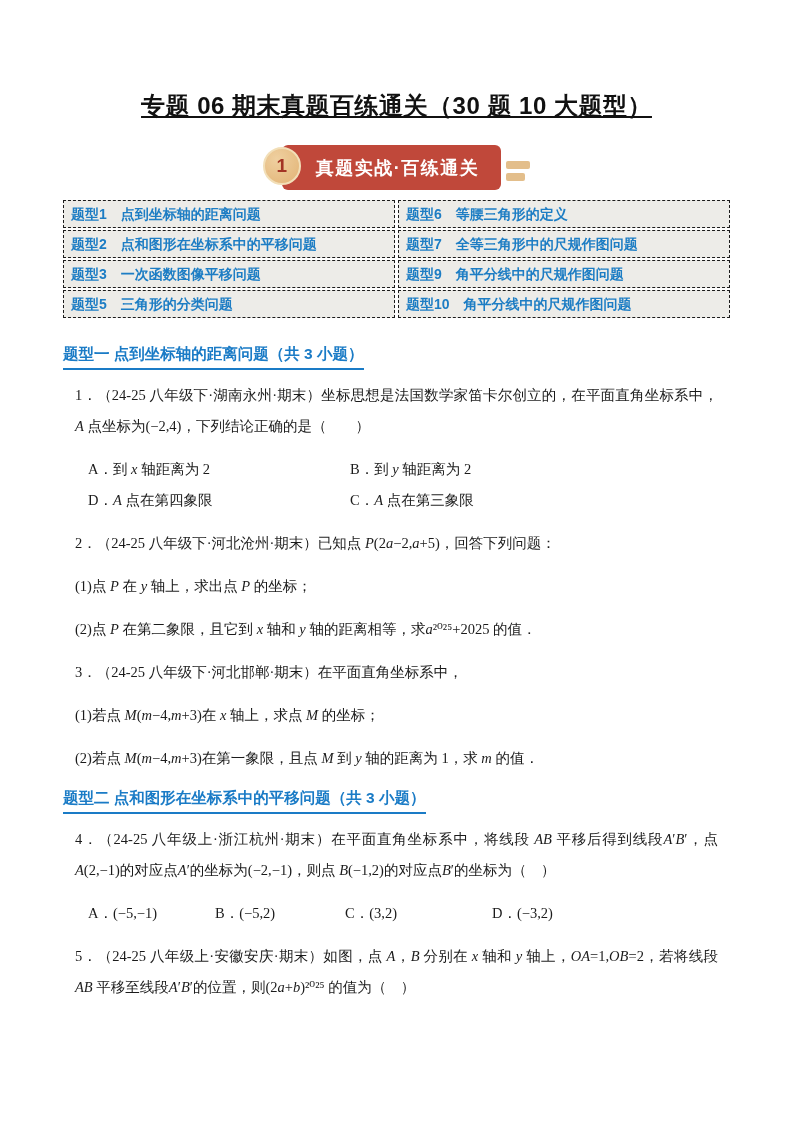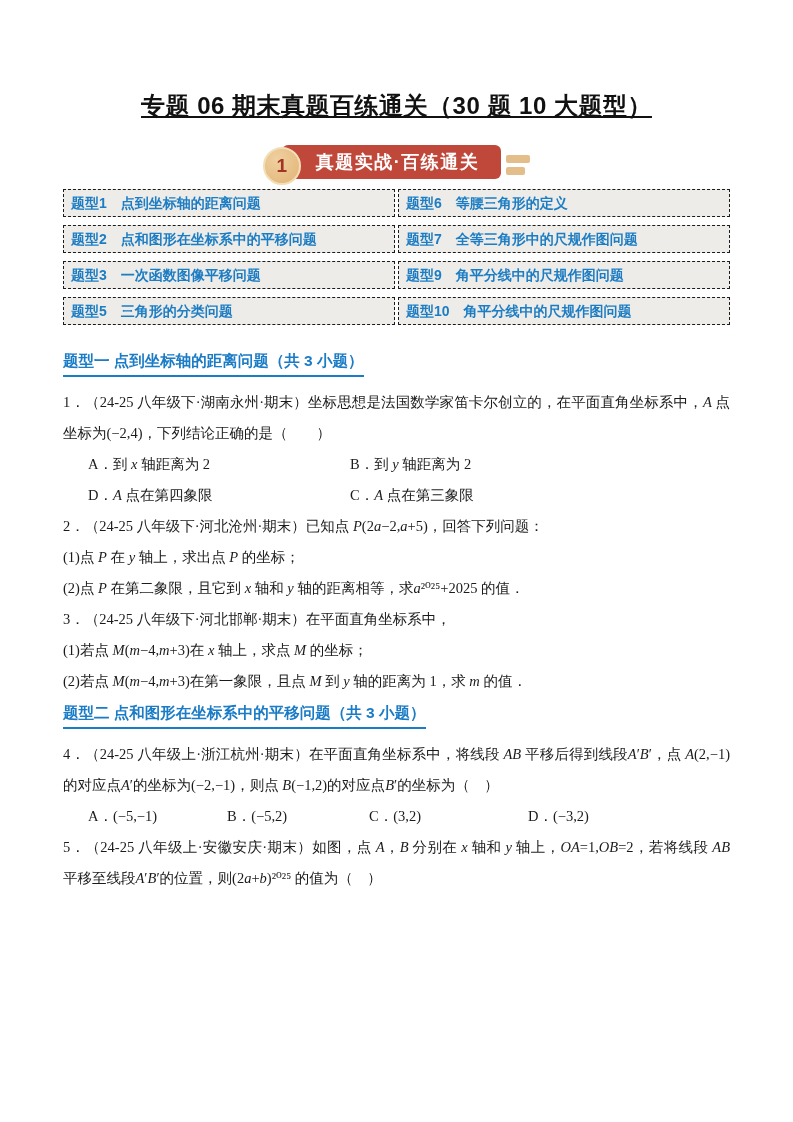--- a/index.html
+++ b/index.html
@@ -24,21 +24,21 @@
   }
 
   
   .banner-row{margin-top:23px;display:flex;justify-content:center;}
   .banner{position:relative;display:flex;align-items:center;}
   .banner-pill{
     margin-left:19px;
     background:var(--banner-red,#c0483a);
     color:#fff;
     border-radius:6px;
-    height:34px;
+    height:45px;
     display:flex;align-items:center;
     padding:0 22px 0 34px;
     font-family:"Liberation Sans","DejaVu Sans",sans-serif;
     font-weight:bold;
     font-size:18px;
     letter-spacing:1.5px;
   }
   .banner-circle{
     position:absolute;left:0;top:2px;z-index:2;
     width:34px;height:34px;border-radius:50%;
@@ -52,21 +52,21 @@
   .banner-bars{display:flex;flex-direction:column;gap:4px;margin-left:5px;margin-top:6px;}
   .bar{height:8px;border-radius:2px;background:var(--bar-gold,#e3be8b);}
   .bar.b1{width:24px;}
   .bar.b2{width:19px;}
 
   
   .topic-grid{
     margin-top:10px;
     display:grid;
     grid-template-columns:1fr 1fr;
-    gap:8px 3px;
+    gap:2px 3px;
   }
   .cell{
     border:1px dashed #1b1b1b;
     background:var(--cell-bg,#edece8);
     color:var(--table-text-blue,#1d7dc4);
     font-family:"Liberation Sans","DejaVu Sans",sans-serif;
     font-weight:bold;
     font-size:14px;
     line-height:20px;
     padding:3px 7px;
@@ -87,38 +87,37 @@
   .sec .u{
     display:inline-block;
     border-bottom:2px solid var(--heading-blue,#1a7bc6);
     padding-bottom:2px;
   }
 
   
   .para{
     font-size:14.5px;
     line-height:31px;
-    margin:0;
+    margin:12px;
     text-align:justify;
   }
   .para.qstart{margin-top:10px;}
   .opts2{
     display:grid;
     grid-template-columns:262px 1fr;
     padding-left:25px;
     font-size:14.5px;
     line-height:31px;
   }
   .opts4{
     display:grid;
     grid-template-columns:127px 130px 147px 1fr;
     padding-left:25px;
     font-size:14.5px;
     line-height:31px;
-    gap:12px;
   }
   i{font-style:italic;}
 </style>
 </head>
 <body>
 
 <div class="page">
 
   <h1 class="title">专题 06 期末真题百练通关（30 题 10 大题型）</h1>
 

